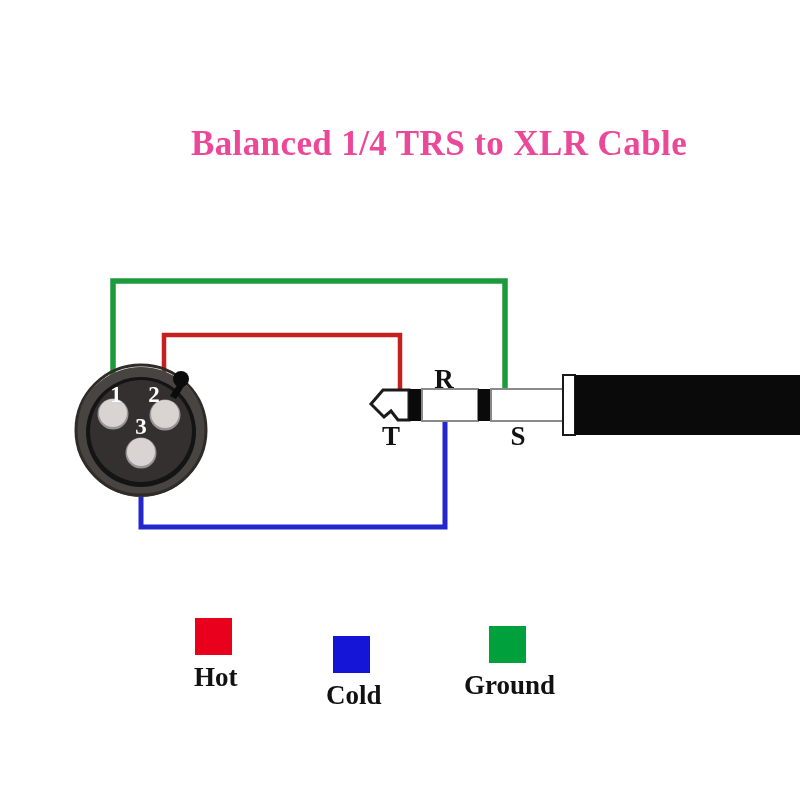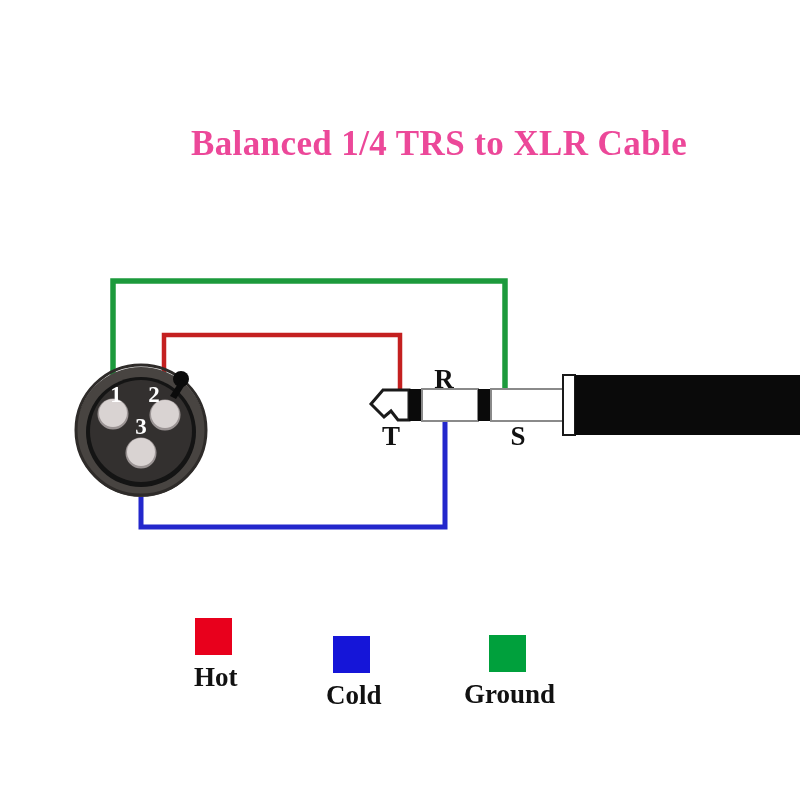--- a/index.html
+++ b/index.html
@@ -161,20 +161,20 @@
     <div class="legend-item" style="left:10px; top:4px;">
       <span class="legend-swatch" style="background-color: rgb(232, 0, 28);"></span>
       <span class="legend-label">Hot</span>
     </div>
 
     <div class="legend-item" style="left:142px; top:22px;">
       <span class="legend-swatch" style="background-color: rgb(21, 21, 216);"></span>
       <span class="legend-label">Cold</span>
     </div>
 
-    <div class="legend-item" style="left:280px; top:21px;">
+    <div class="legend-item" style="left:280px; top:12px;">
       <span class="legend-swatch" style="background-color: rgb(0, 160, 60);"></span>
       <span class="legend-label">Ground</span>
     </div>
 
   </div>
 
 </div>
 
 </body></html>

